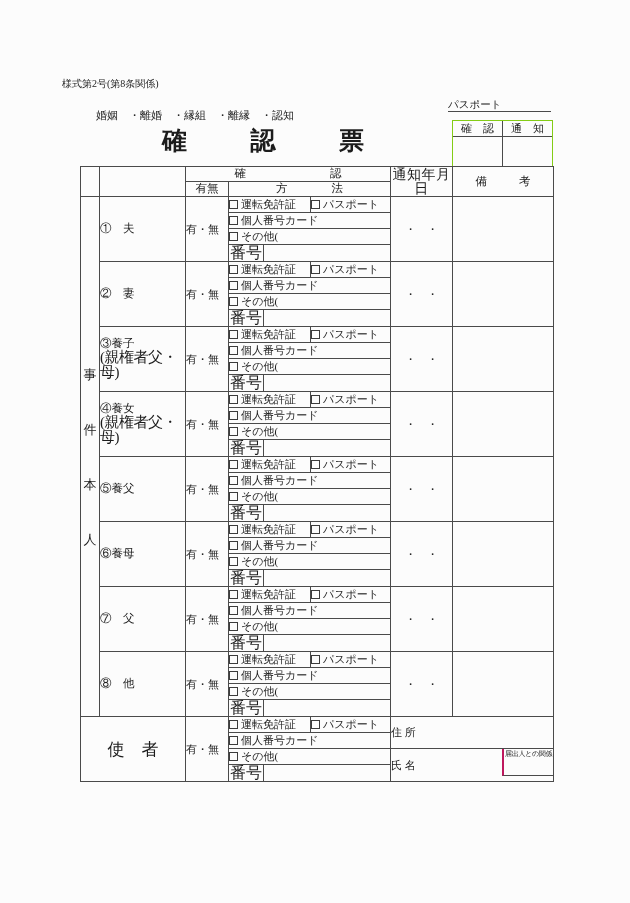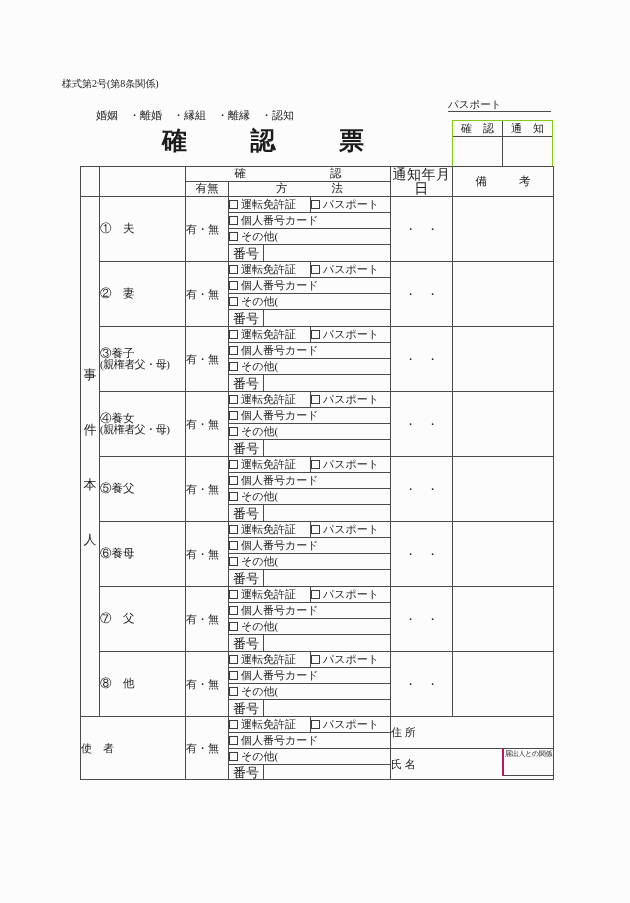--- a/index.html
+++ b/index.html
@@ -45,32 +45,32 @@
 
   .hdr { text-align:center; font-size:11.5px; }
   .spread { display:flex; justify-content:center; align-items:center; }
   .gap84 { gap:84px; } .gap44 { gap:44px; } .gap32 { gap:32px; }
   .notice-hdr { text-align:center; font-size:14px; letter-spacing:0.5px; }
 
   td.side { vertical-align:middle; }
   .side-inner { display:flex; flex-direction:column; align-items:center; gap:42px; font-size:13px; }
 
   td.plabel { padding-left:5px; font-size:11.5px;font-family:Liberation Serif, serif; }
-  .pl-sub { font-size:11px; margin-top:0; letter-spacing:-0.5px; }
+  .pl-sub { font-size:15px; margin-top:0; letter-spacing:-0.5px; }
 
   td.presence { text-align:left; font-size:11px; }
 
   td.opt { padding-left:3px; font-size:11px; white-space:nowrap; }
   .cb { display:inline-block; width:7px; height:7px; border:1px solid #3c3c3c;
         margin-right:3px; vertical-align:-1px; background:#fcfcfc; }
 
-  td.bango { text-align:center; font-size:13px; }
+  td.bango { text-align:center; font-size:16px; }
   td.dots { text-align:center; font-size:11px; }
 
-  td.mlabel { text-align:left; font-size:11px; }
+  td.mlabel { text-align:center; font-size:17px; }
   td.addr, td.namec { vertical-align:top; font-size:11px; padding:3px 0 0 6px; }
   td.namec { position:relative; }
   .relation-box {
     position:absolute; left:111px; top:0; width:51px; height:25px;
     border-left:2px solid #be185d; border-bottom:1px solid #4a4a4a;
     font-size:7px; line-height:1.2; padding:1px 0 0 1px; letter-spacing:-0.3px;
   }
 </style>
 </head>
 <body>

